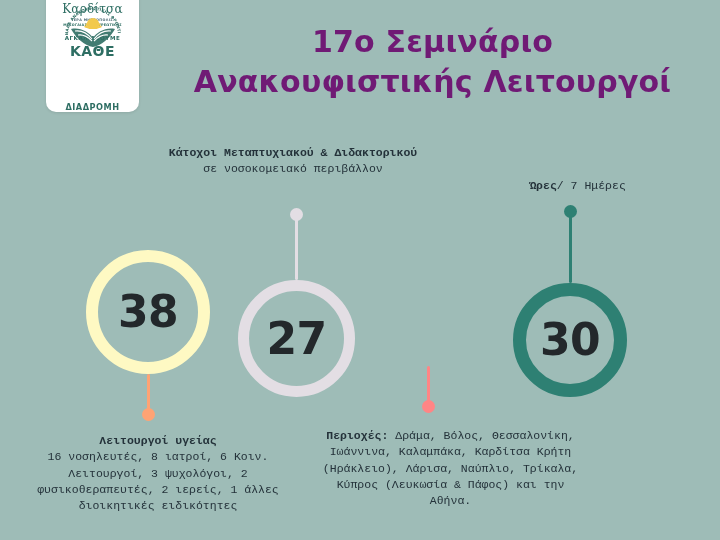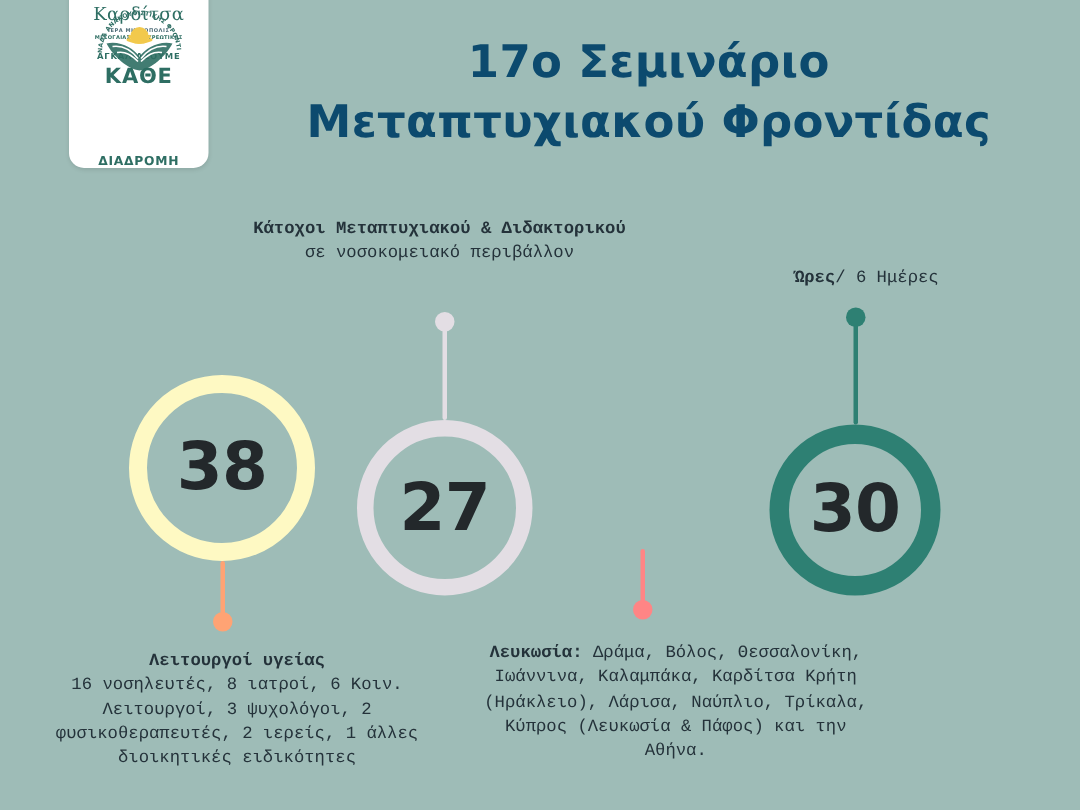--- a/index.html
+++ b/index.html
@@ -141,21 +141,21 @@
     margin-top: 41px;
   }
 
   
   .title {
     position: absolute;
     left: 160px;
     top: 22px;
     width: 545px;
     text-align: center;
-    color: #0c4a6e;
+    color: #701a75;
     font-size: 30px;
     font-weight: bold;
     line-height: 1.34;
     letter-spacing: 0.2px;
   }
   .title .l2 { display: block; }
 
   
   .caption {
     position: absolute;
@@ -300,38 +300,38 @@
     <div class="logo-sub2">ΜΕΣΟΓΑΙΑΣ &amp; ΛΑΥΡΕΩΤΙΚΗΣ</div>
     <div class="logo-slogan">
       <span class="l1">ΑΓΚΑΛΙΑΖΟΥΜΕ</span>
       <span class="l2">ΚΑΘΕ</span>
       <span class="l3">ΔΙΑΔΡΟΜΗ</span>
     </div>
   </div>
 
   <div class="title">
     <span>17ο Σεμινάριο</span>
-    <span class="l2">Μεταπτυχιακού Φροντίδας</span>
+    <span class="l2">Ανακουφιστικής Λειτουργοί</span>
   </div>
 
   <div class="caption" id="caption-masters">
     <b>Κάτοχοι Μεταπτυχιακού &amp; Διδακτορικού</b><span> σε νοσοκομειακό περιβάλλον</span>
   </div>
 
   <div class="caption" id="caption-hours">
-    <b>Ώρες</b><span>/ 6 Ημέρες</span>
+    <b>Ώρες</b><span>/ 7 Ημέρες</span>
   </div>
 
   <div class="caption" id="caption-staff">
     <b>Λειτουργοί υγείας</b><br>
     <span>16 νοσηλευτές, 8 ιατροί, 6 Κοιν. Λειτουργοί, 3 ψυχολόγοι, 2 φυσικοθεραπευτές, 2 ιερείς, 1 άλλες διοικητικές ειδικότητες</span>
   </div>
 
   <div class="caption" id="caption-regions">
-    <b>Λευκωσία:</b><span> Δράμα, Βόλος, Θεσσαλονίκη, Ιωάννινα, Καλαμπάκα, Καρδίτσα Κρήτη (Ηράκλειο), Λάρισα, Ναύπλιο, Τρίκαλα, Κύπρος (Λευκωσία &amp; Πάφος) και την Αθήνα.</span>
+    <b>Περιοχές:</b><span> Δράμα, Βόλος, Θεσσαλονίκη, Ιωάννινα, Καλαμπάκα, Καρδίτσα Κρήτη (Ηράκλειο), Λάρισα, Ναύπλιο, Τρίκαλα, Κύπρος (Λευκωσία &amp; Πάφος) και την Αθήνα.</span>
   </div>
 
   <div class="connector" id="conn-1">
     <div class="stem"></div>
     <div class="knob"></div>
   </div>
   <div class="connector" id="conn-2">
     <div class="stem"></div>
     <div class="knob"></div>
   </div>

